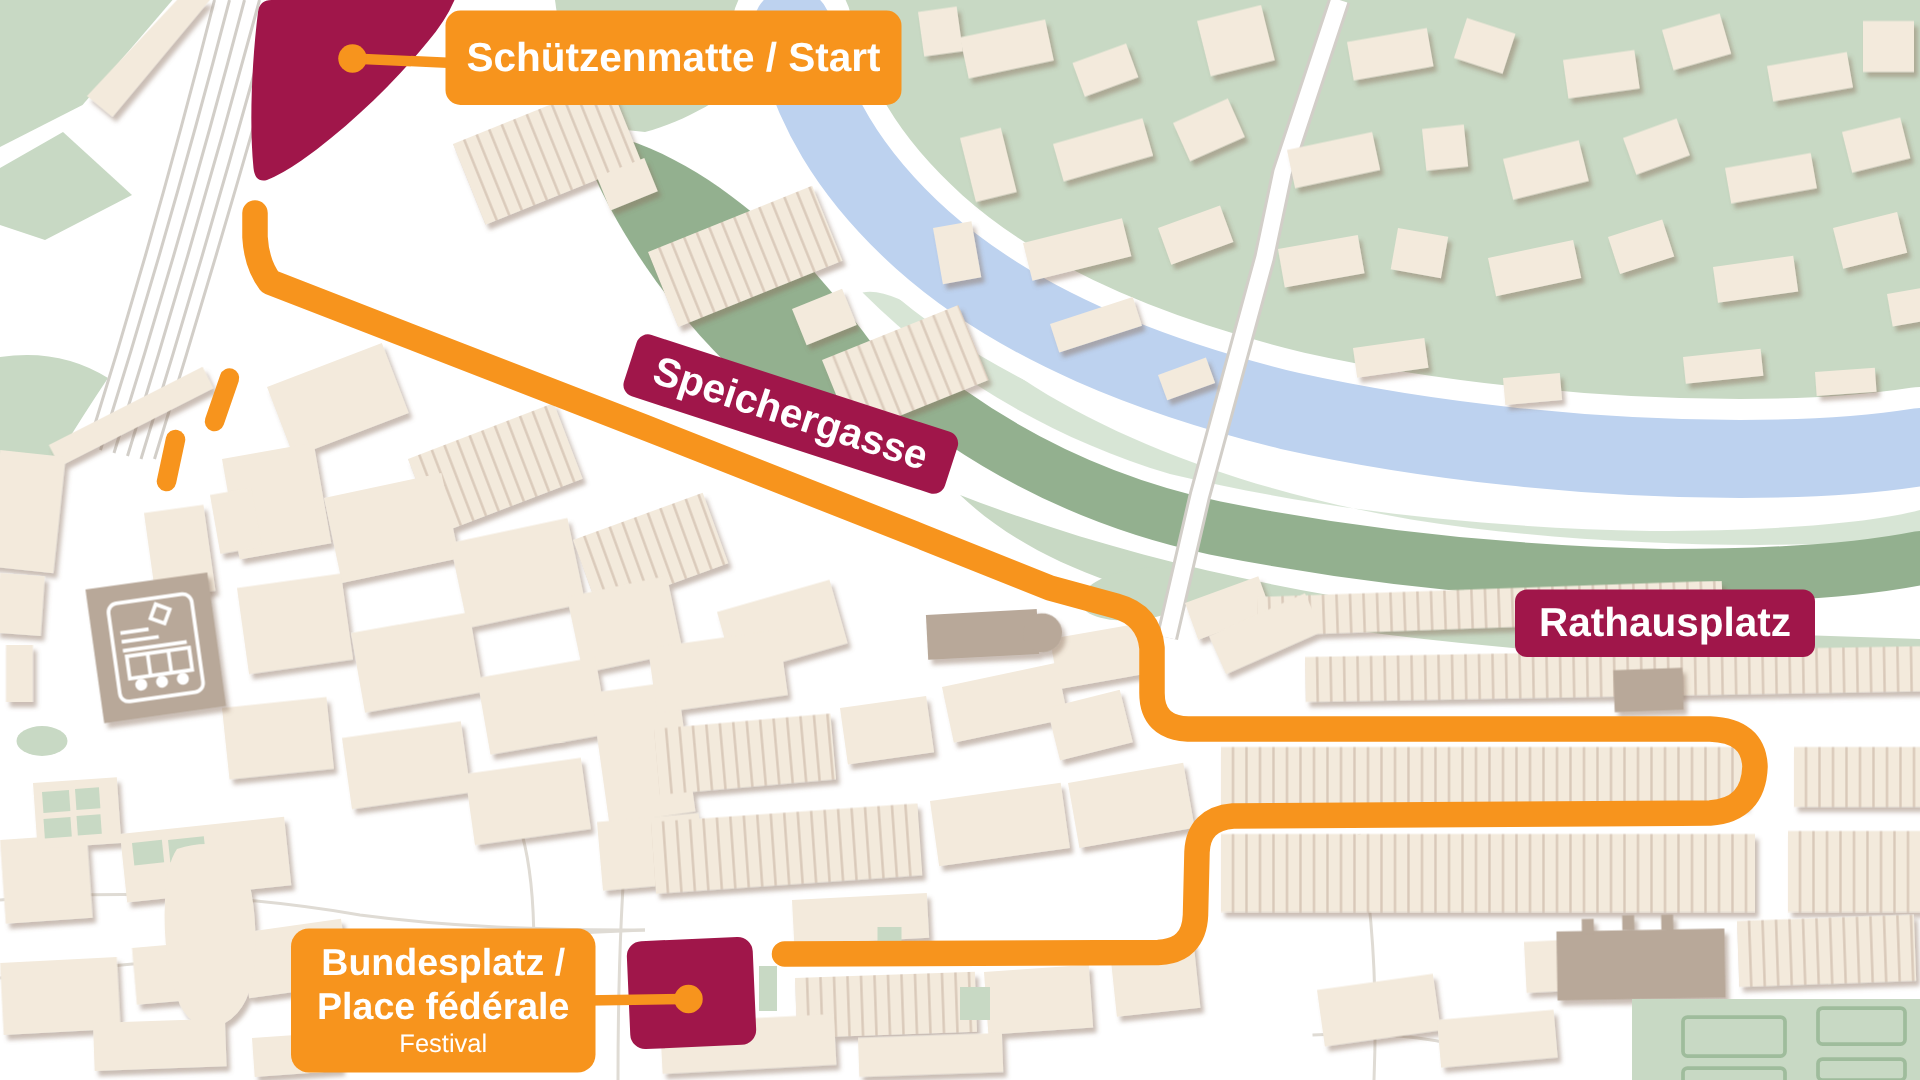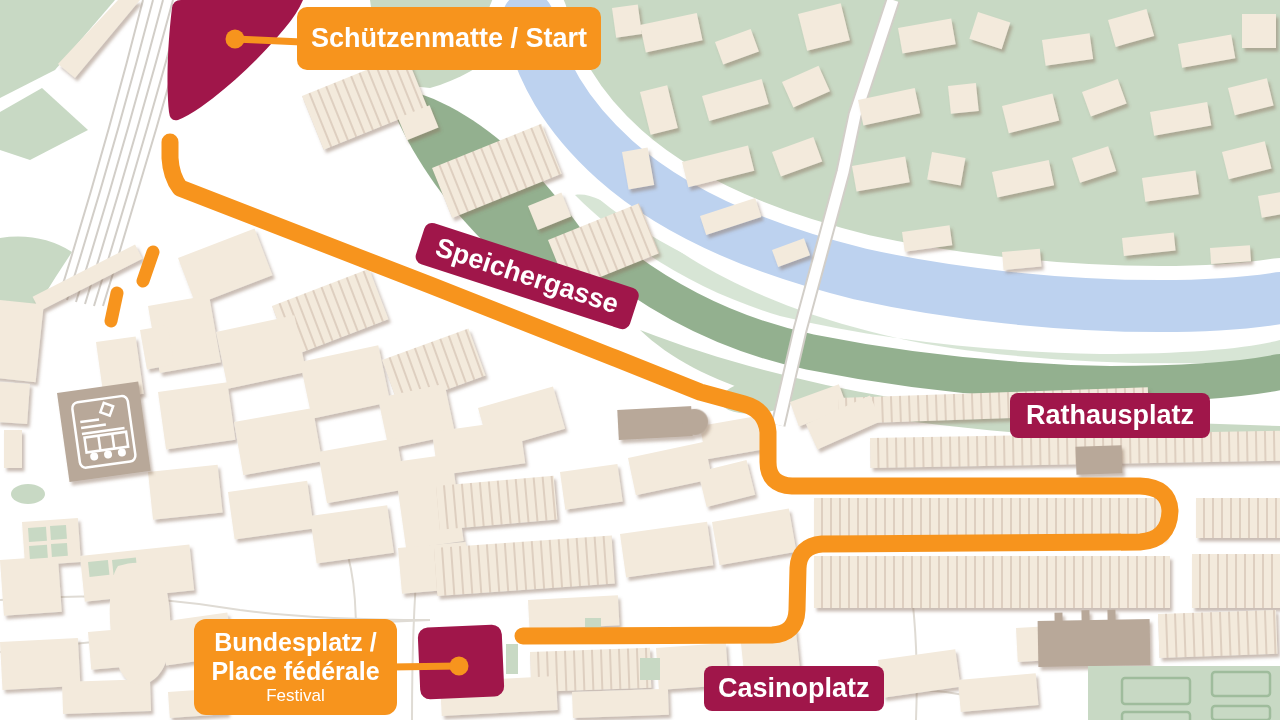--- a/index.html
+++ b/index.html
@@ -284,14 +284,13 @@
 <div class="lbl magentabox lbl-speicher">Speichergasse</div>
 
 <div class="lbl orangebox lbl-bundes">
   <div class="title">Bundesplatz /</div>
   <div class="title">Place fédérale</div>
   <div class="sub">Festival</div>
 </div>
 
 <div class="lbl magentabox lbl-rathaus">Rathausplatz</div>
 
-<div class="lbl magentabox lbl-casino">Casinoplatz</div>
 </div>
 
 </body></html>

